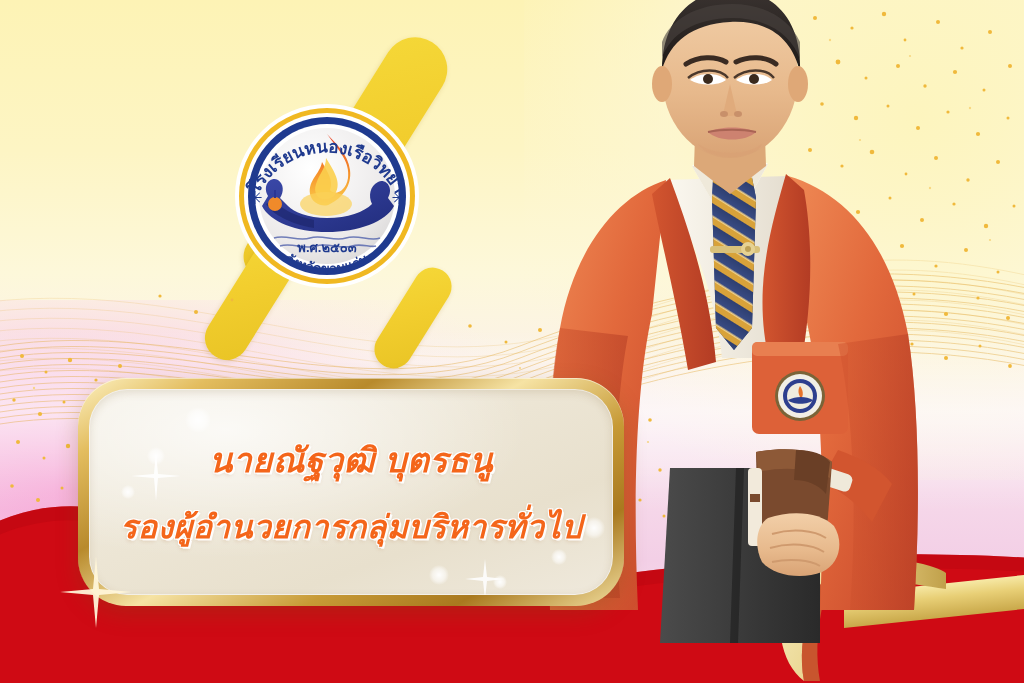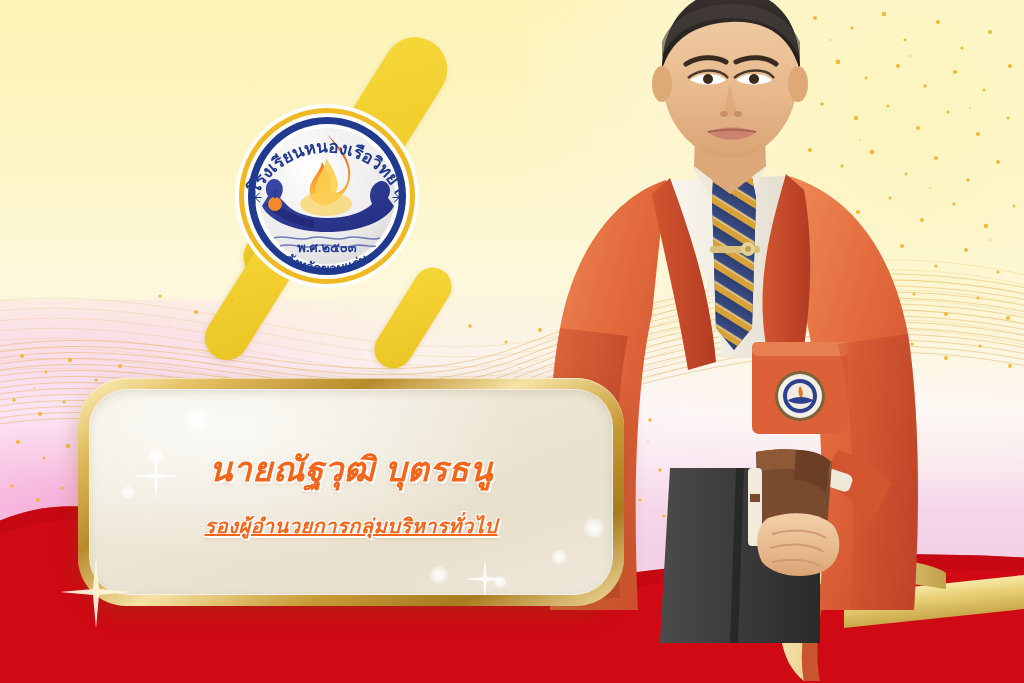--- a/index.html
+++ b/index.html
@@ -91,21 +91,21 @@
     font-weight:bold; font-style:italic;
     color:#f4651a;
     text-align:center;
     letter-spacing:.5px;
     text-shadow:
       1px 1px 0 #fff, -1px 1px 0 #fff, 1px -1px 0 #fff, -1px -1px 0 #fff,
       2px 2px 0 rgba(255,255,255,.9), 0 2px 4px rgba(160,80,20,.25);
     white-space:nowrap;
   }
   .plaque-name { font-size:34px; }
-  .plaque-role { font-size:20px;text-decoration:underline; }
+  .plaque-role { font-size:32px; }
 
   .star { position:absolute; z-index:4; pointer-events:none; }
 </style>
 </head>
 <body>
 
 <div id="stage">
 
   <div class="bg-base"></div>
   <div class="bg-cream-right"></div>

